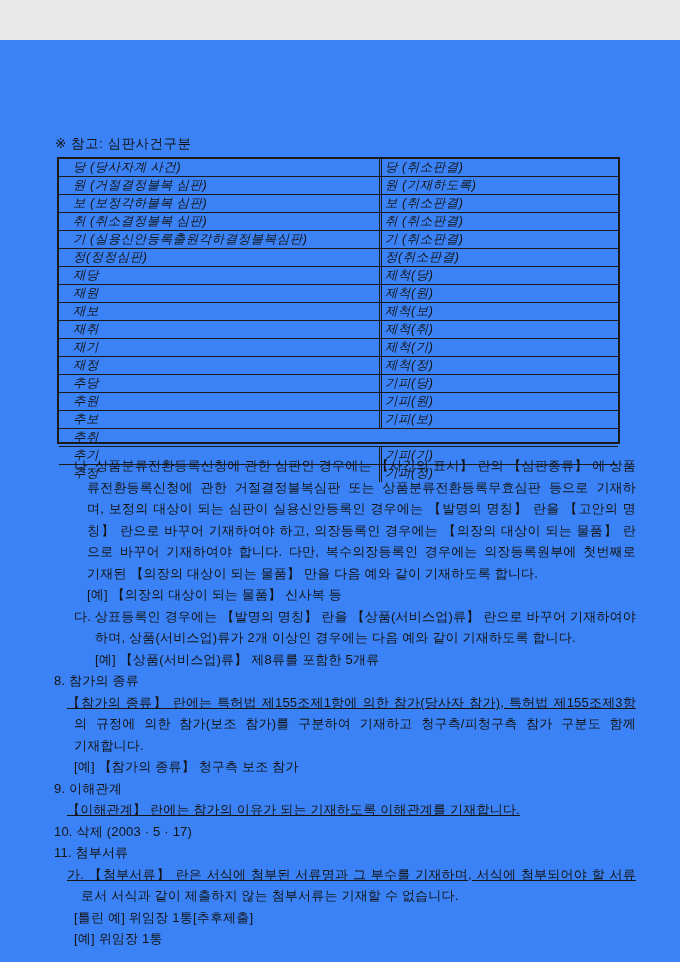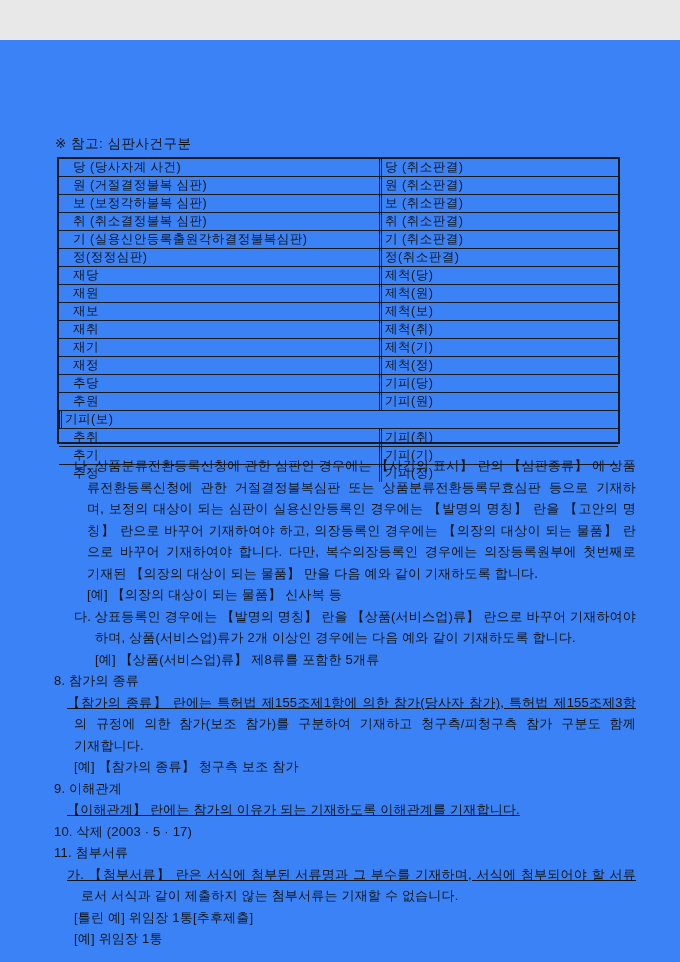--- a/index.html
+++ b/index.html
@@ -30,20 +30,21 @@
     height: 287px;
     border: 2px solid #1a1a1a;
     display: flex;
     flex-direction: column;
   }
   .t-row {
     flex: 1;
     display: flex;
     border-top: 1px solid #1a1a1a;
     align-items: flex-end;
+    font-style: italic;
   }
   .t-row:first-child { border-top: none; }
   .t-cell {
     font-size: 12.5px;
     letter-spacing: 0.5px;
     white-space: nowrap;
     overflow: hidden;
     height: 100%;
     display: flex;
     align-items: center;
@@ -79,21 +80,21 @@
 
   <div class="note-header">※ 참고: 심판사건구분</div>
 
   <div class="case-table">
     <div class="t-row">
         <div class="t-cell left">당 (당사자계 사건)</div>
         <div class="t-cell right">당 (취소판결)</div>
       </div>
     <div class="t-row">
         <div class="t-cell left">원 (거절결정불복 심판)</div>
-        <div class="t-cell right">원 (취소판결)</div>
+        <div class="t-cell right">원 (기재하도록)</div>
       </div>
     <div class="t-row">
         <div class="t-cell left">보 (보정각하불복 심판)</div>
         <div class="t-cell right">보 (취소판결)</div>
       </div>
     <div class="t-row">
         <div class="t-cell left">취 (취소결정불복 심판)</div>
         <div class="t-cell right">취 (취소판결)</div>
       </div>
     <div class="t-row">
@@ -130,25 +131,25 @@
       </div>
     <div class="t-row">
         <div class="t-cell left">추당</div>
         <div class="t-cell right">기피(당)</div>
       </div>
     <div class="t-row">
         <div class="t-cell left">추원</div>
         <div class="t-cell right">기피(원)</div>
       </div>
     <div class="t-row">
+        <div class="t-cell left">추보</div>
         <div class="t-cell right">기피(보)</div>
       </div>
     <div class="t-row">
         <div class="t-cell left">추취</div>
-        <div class="t-cell right">기피(취)</div>
       </div>
     <div class="t-row">
         <div class="t-cell left">추기</div>
         <div class="t-cell right">기피(기)</div>
       </div>
     <div class="t-row">
         <div class="t-cell left">추정</div>
         <div class="t-cell right">기피(정)</div>
       </div>
   </div>

